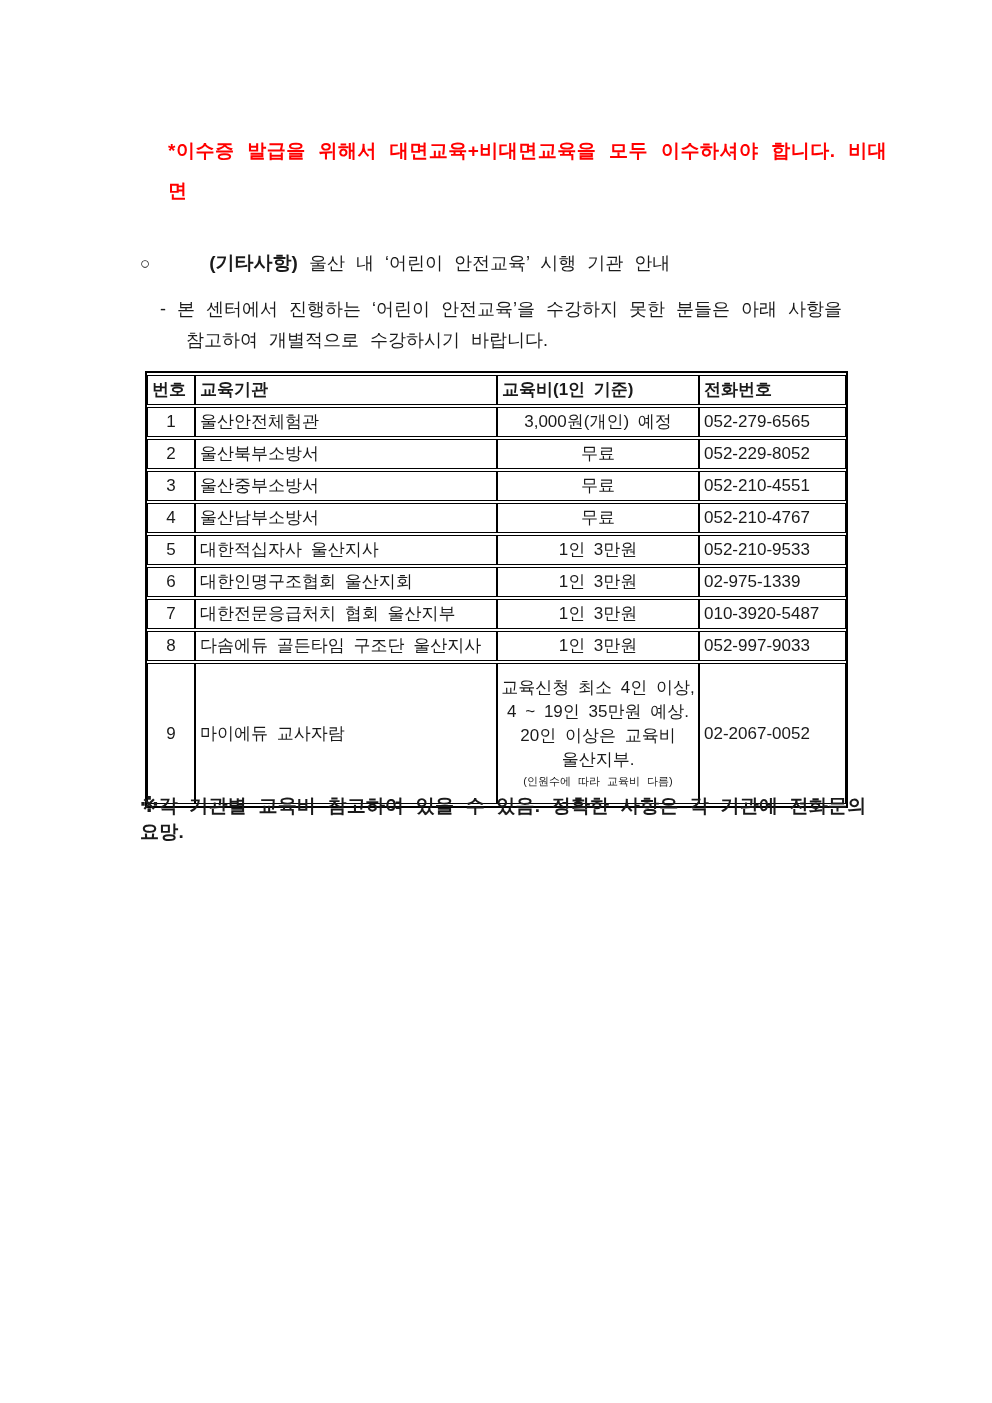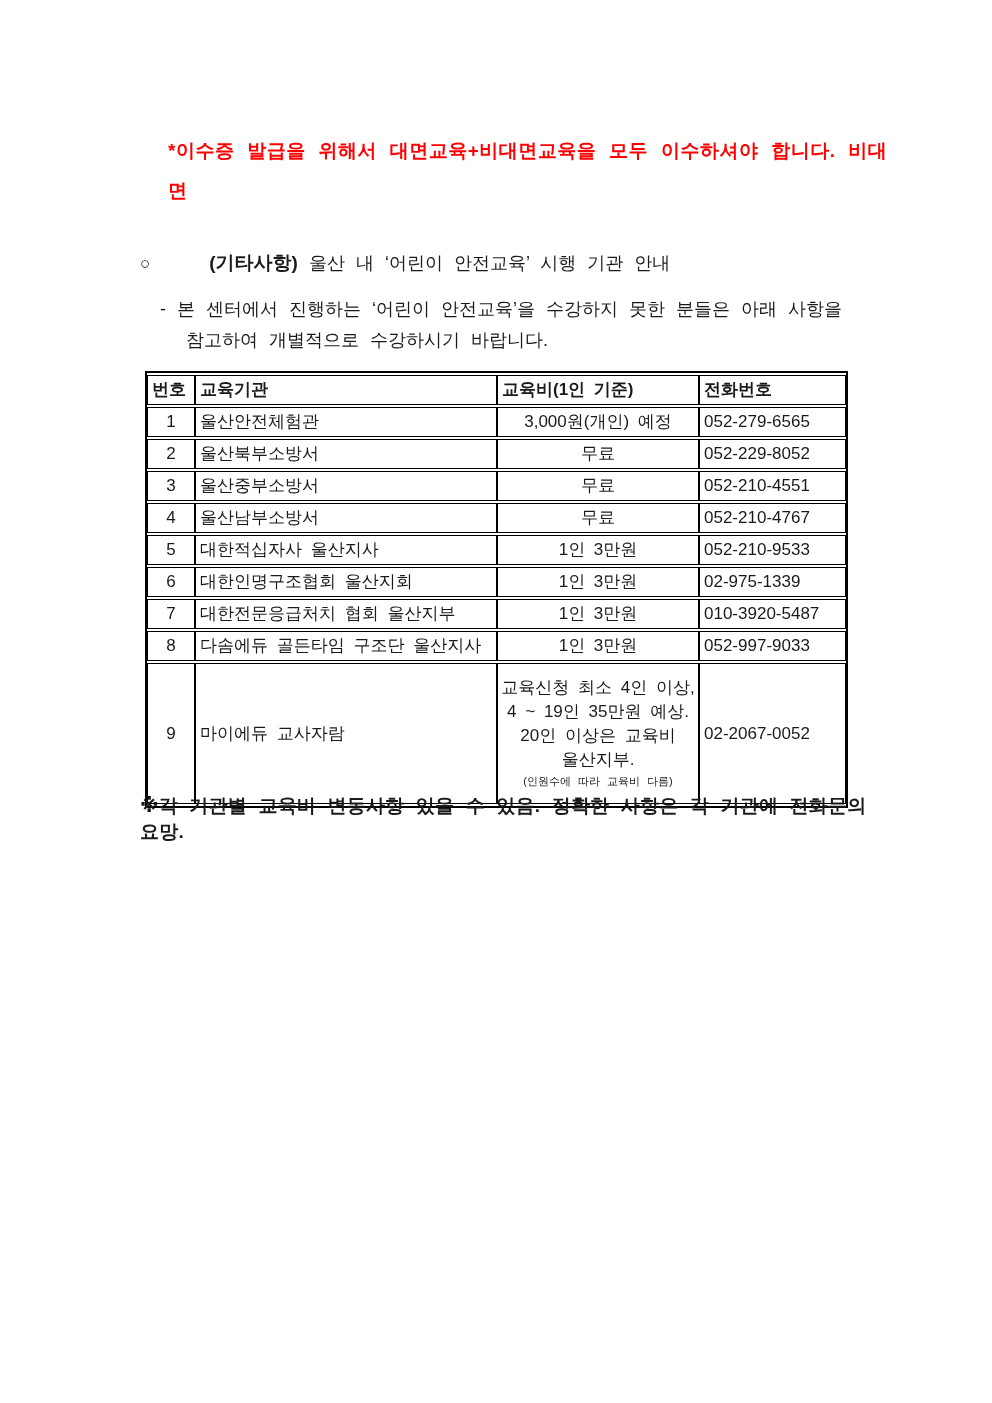--- a/index.html
+++ b/index.html
@@ -199,15 +199,15 @@
               <div class="fee-line">20인 이상은 교육비</div>
               <div class="fee-line">울산지부.</div>
               <div class="fee-line fee-small">(인원수에 따라 교육비 다름)</div>
             </td>
             <td class="c-phone">02-2067-0052</td>
           </tr>
         </tbody>
     </table>
   </div>
 
-  <div class="footer-note">※각 기관별 교육비 변동사항 있을 수 있음. 정확한 사항은 각 기관에 전화문의 요망.</div>
+  <div class="footer-note">※각 기관별 교육비 참고하여 있을 수 있음. 정확한 사항은 각 기관에 전화문의 요망.</div>
 
 </div>
 
 </body></html>

